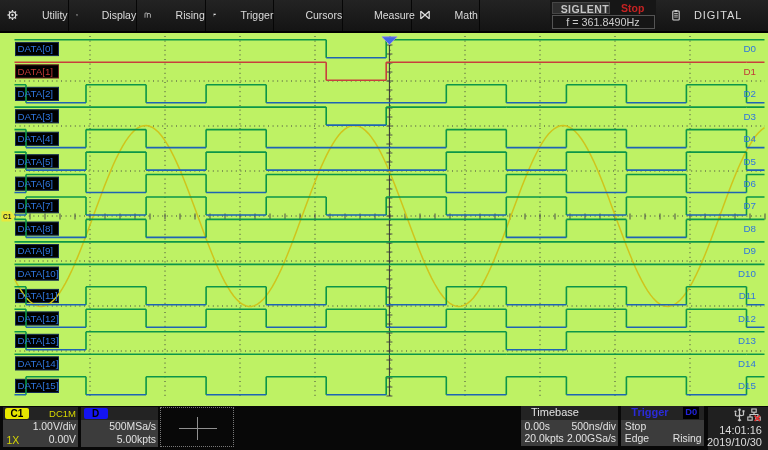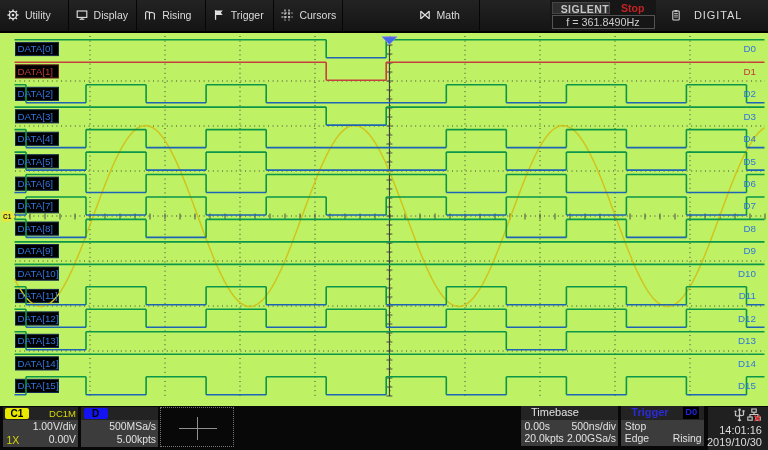--- a/index.html
+++ b/index.html
@@ -1,16 +1,16 @@
 <!DOCTYPE html>
 <html><head><meta charset="utf-8"><style>
 *{margin:0;padding:0;box-sizing:border-box}
 body{width:768px;height:450px;background:#000;font-family:"Liberation Sans",sans-serif;overflow:hidden;position:relative}
 #menubar{position:absolute;left:0;top:0;width:768px;height:30.5px;background:linear-gradient(#232323,#141414)}
-.mbtn{position:absolute;top:0;height:30.5px;width:68.6px;display:flex;align-items:center;border-right:1px solid #060606;padding-left:7px;gap:6px}
+.mbtn{position:absolute;top:0;height:30.5px;width:68.6px;display:flex;align-items:center;border-right:1px solid #060606;padding-left:7px;gap:24px}
 .mbtn span{color:#DCDCDC;font-size:10.5px;white-space:nowrap}
 #logo{position:absolute;left:550px;top:0;width:106px;height:30.5px;background:#161616}
 #siglent{position:absolute;left:2px;top:1.5px;width:58px;height:12.5px;background:#2E2E2E;border:1px solid #464646;color:#C6C6C6;font-weight:bold;font-size:10.5px;text-align:right;letter-spacing:0.4px;line-height:12px}
 #stop{position:absolute;left:71px;top:2px;color:#C42222;font-weight:bold;font-size:10.5px}
 #fbox{position:absolute;left:1.5px;top:15px;width:103px;height:14px;border:1px solid #545454;color:#CCCCCC;font-size:10.8px;text-align:center;line-height:13px}
 #digital{position:absolute;left:660px;top:0;width:108px;height:30.5px;display:flex;align-items:center;gap:12px;padding-left:10px}
 #digital span{color:#DCDCDC;font-size:11px;letter-spacing:0.9px}
 #display{position:absolute;left:0;top:33px;width:768px;height:373px;background:#bef264}
 #botbar{position:absolute;left:0;top:406px;width:768px;height:44px;background:#080808}
 .box{position:absolute;background:#3C3C3C;color:#E2E2E2;font-size:10.4px}
@@ -63,20 +63,27 @@
     <div class="mbtn" style="left:274.4px">
       <svg width="12" height="12" viewBox="0 0 15 15">
         <g stroke="#E0E0E0" stroke-width="1.5" stroke-dasharray="2.6 1.6">
           <line x1="5" y1="0.5" x2="5" y2="14.5"></line>
           <line x1="10" y1="0.5" x2="10" y2="14.5"></line>
           <line x1="0.5" y1="5" x2="14.5" y2="5"></line>
           <line x1="0.5" y1="10" x2="14.5" y2="10"></line>
         </g>
       </svg>
       <span>Cursors</span>
+    </div>
+    <div class="mbtn" style="left:343.0px">
+      <svg width="12" height="12" viewBox="0 0 15 15">
+        <path d="M2 13L2 3.2 12.8 13Z" fill="none" stroke="#E0E0E0" stroke-width="1.4"></path>
+        <path d="M4.6 10.6L4.6 8 7.4 10.6Z" fill="#E0E0E0"></path>
+      </svg>
+      <span>Measure</span>
     </div>
     <div class="mbtn" style="left:411.6px">
       <svg width="12" height="12" viewBox="0 0 15 15">
         <path d="M2.2 2.5V12.5 M12.8 2.5V12.5 M2.2 2.8 12.8 12.2 M12.8 2.8 2.2 12.2" fill="none" stroke="#E0E0E0" stroke-width="1.5"></path>
       </svg>
       <span>Math</span>
     </div>
 <div id="logo">
       <div id="siglent">SIGLENT</div>
       <div id="stop">Stop</div>

